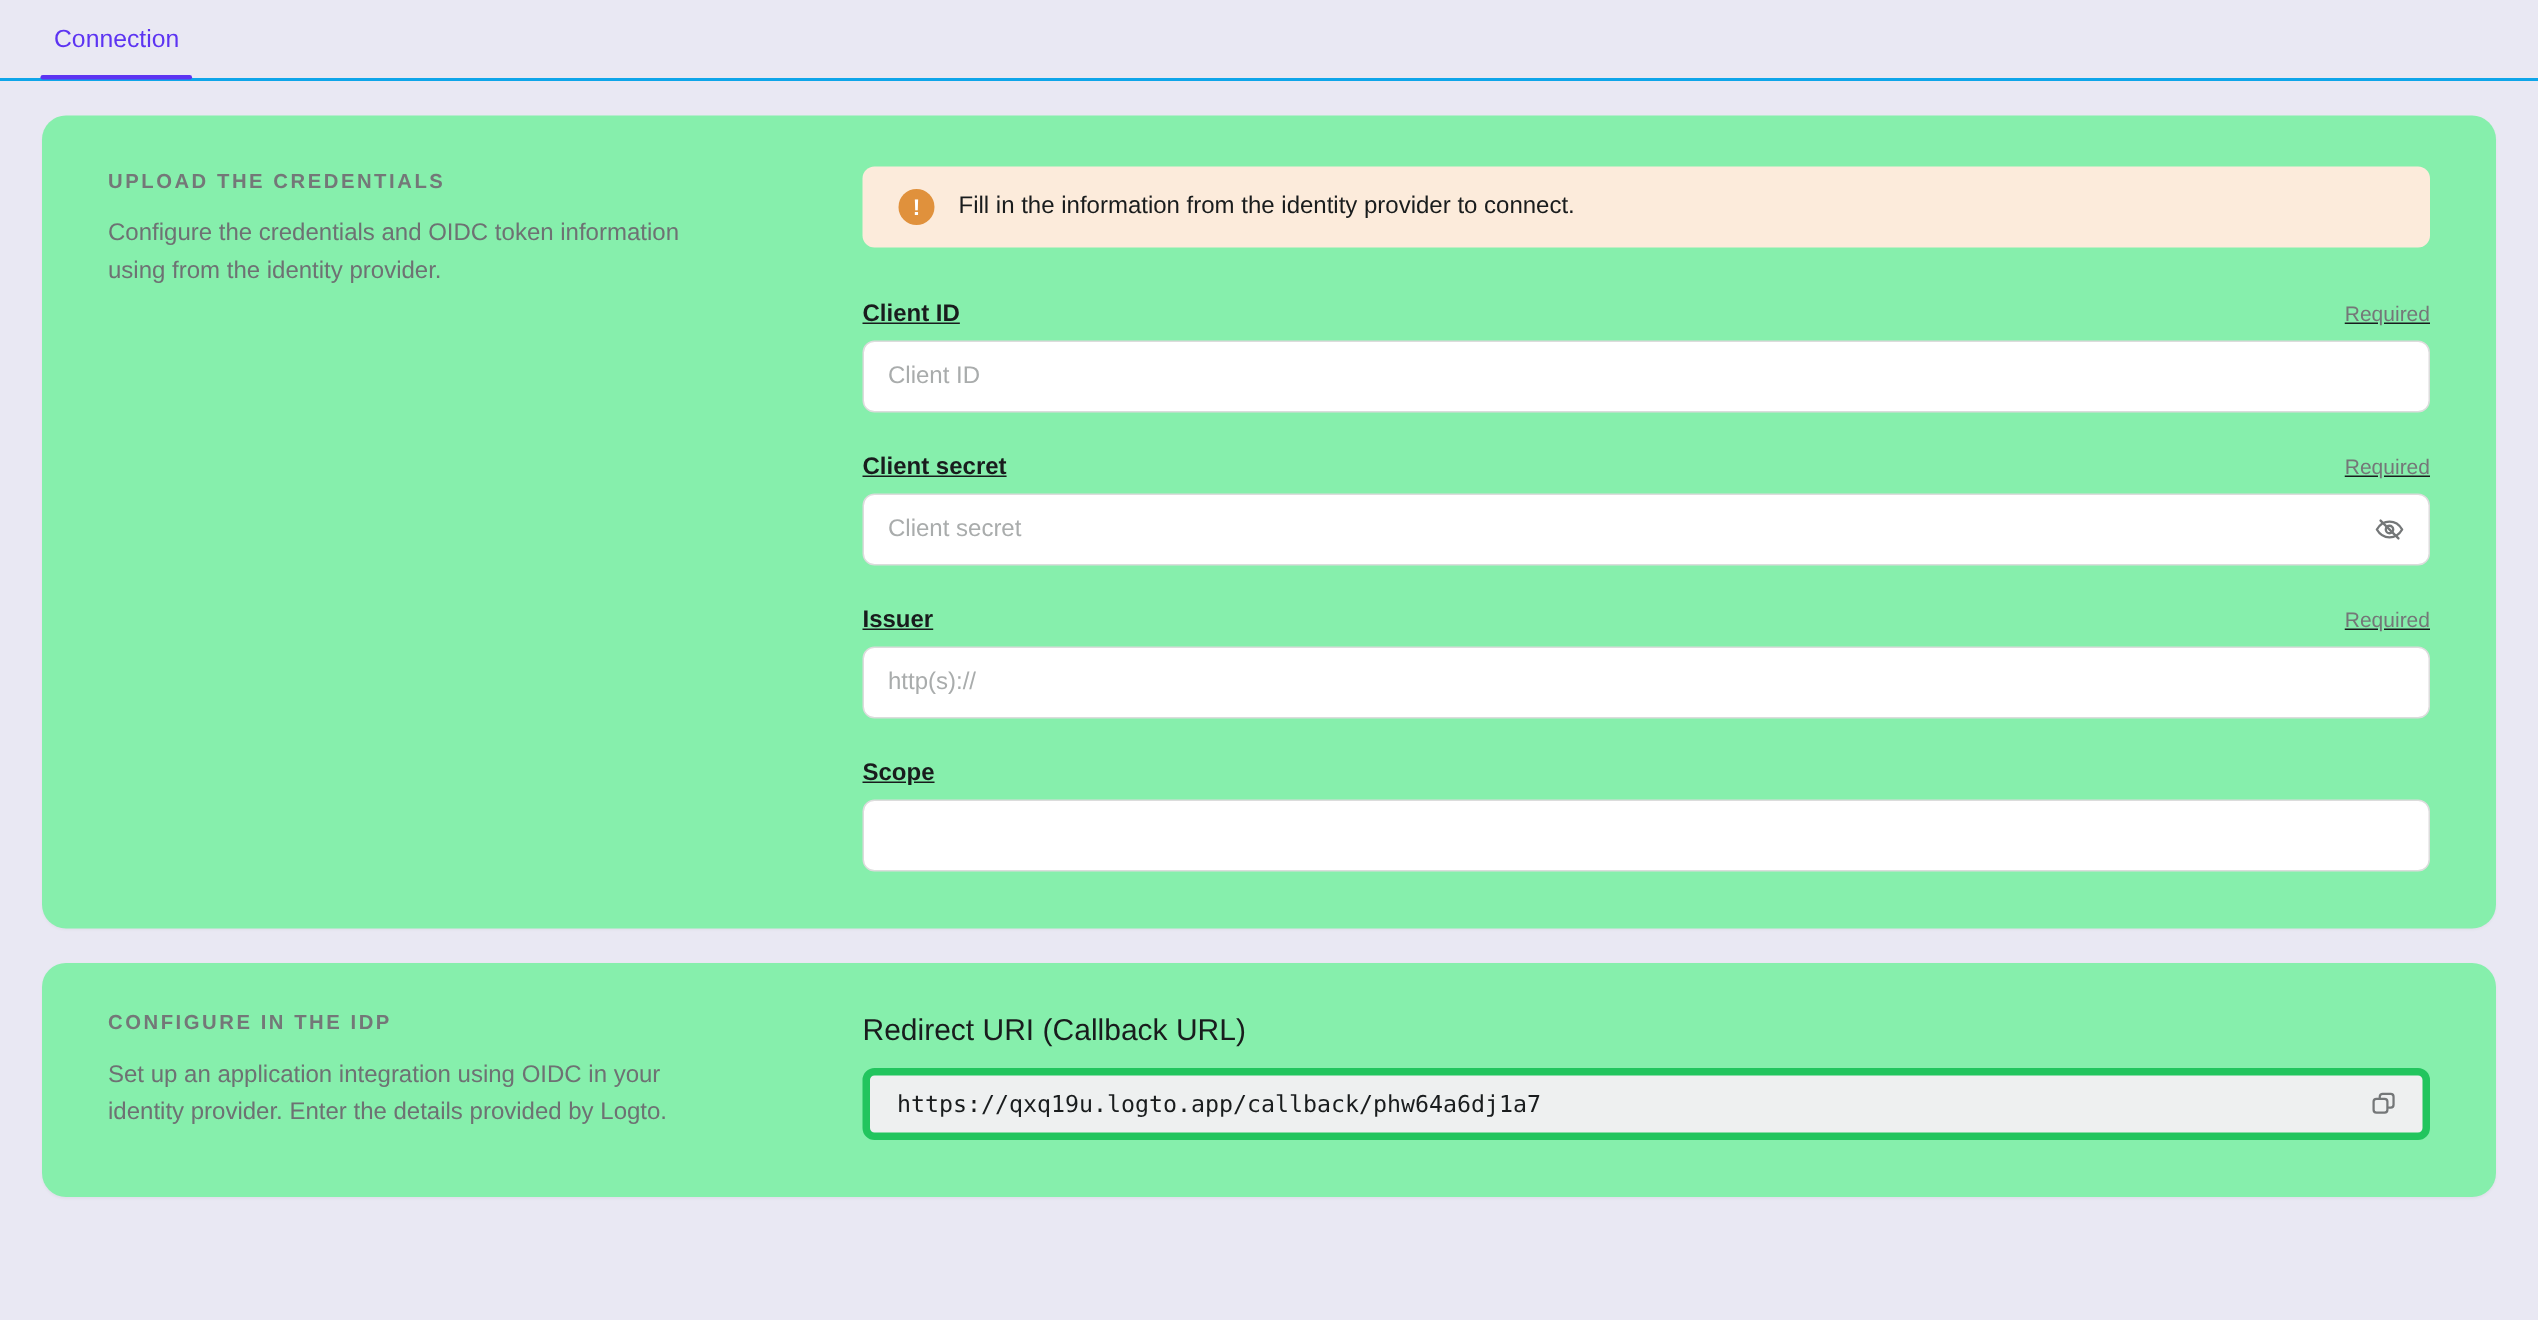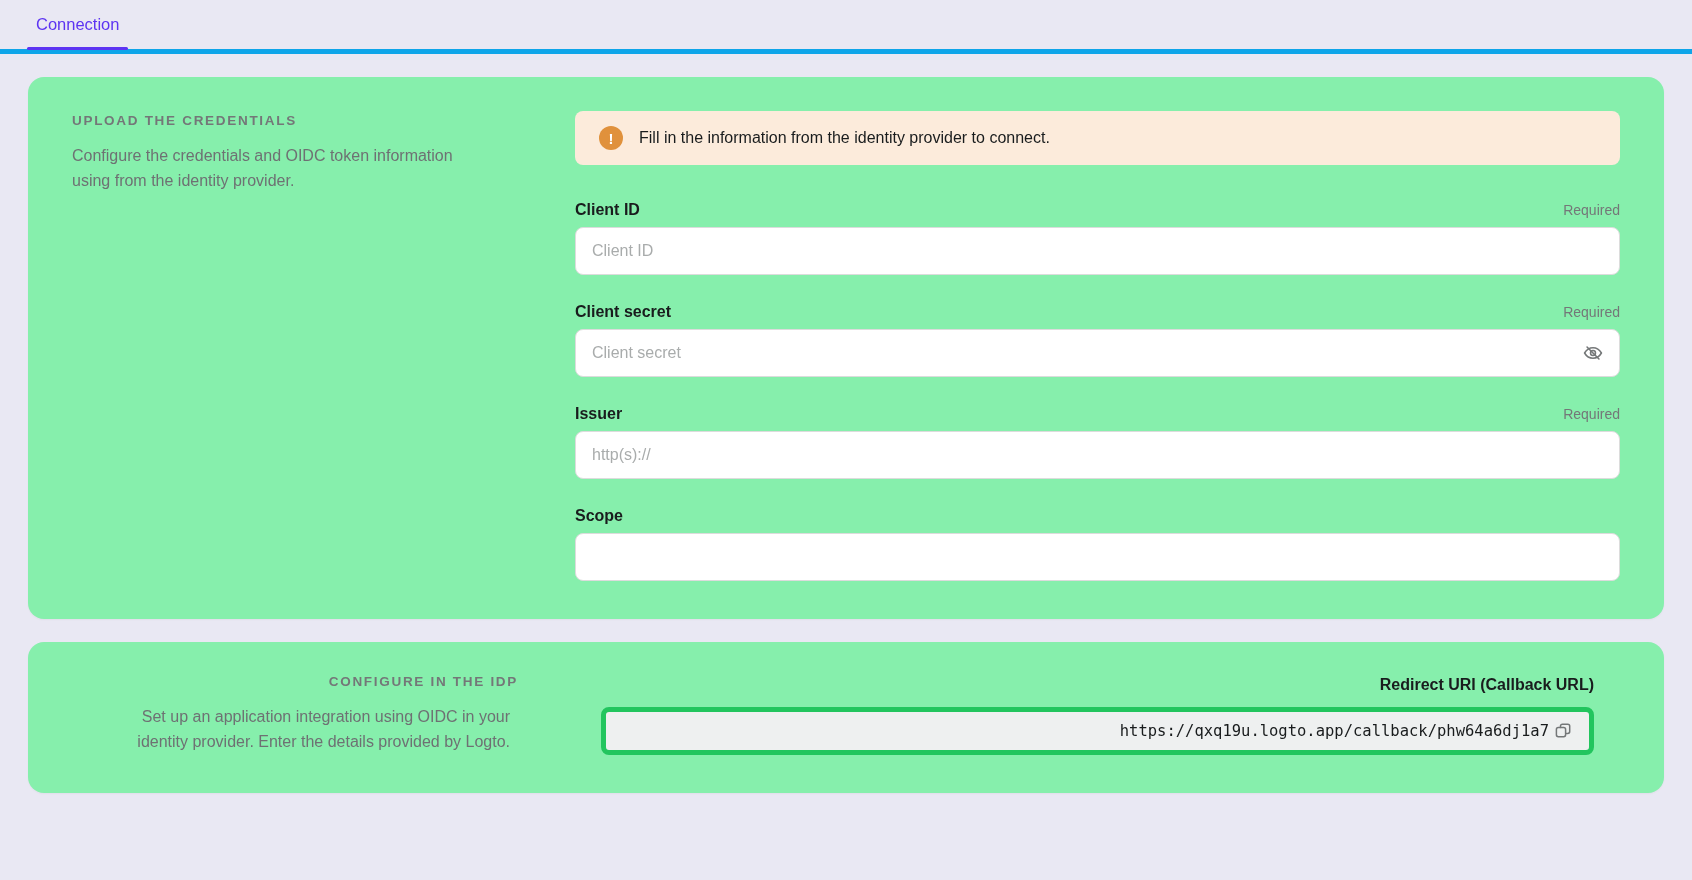--- a/index.html
+++ b/index.html
@@ -10,21 +10,21 @@
     font-family:"Liberation Sans", sans-serif;
     color:#191c1d;
     -webkit-font-smoothing:antialiased;
   }
 
   
   .tabbar {
     display:flex; align-items:stretch;
     height:54px;
     padding:0 28px 0 27px;
-    border-bottom:5px solid #0ea5e9;
+    border-bottom:2px solid #0ea5e9;
   }
   .tab {
     position:relative;
     display:flex; align-items:center;
     padding:0 9px;
     margin-right:50px;
     font-size:16.5px;
     color:#191c1d;
     cursor:pointer;
     white-space:nowrap;
@@ -39,21 +39,21 @@
 
   
   .main { padding:23px 28px 0; }
   .card {
     background:#86efac;
     border-radius:16px;
     display:flex;
     box-shadow:0 1px 2px rgba(25,28,29,0.04);
   }
   .card-credentials { padding:34px 44px 38px; margin-bottom:23px; }
-  .card-idp         { padding:30px 70px 38px;text-align:right; }
+  .card-idp         { padding:30px 44px 38px; }
 
   .leftcol { width:420px; margin-right:83px; flex-shrink:0; }
   .sec-title {
     font-size:13.5px; font-weight:700;
     letter-spacing:1.7px;
     color:#747778;
     margin:2px 0 15px;
   }
   .sec-desc {
     font-size:16px; line-height:25px;
@@ -78,21 +78,21 @@
     color:#ffffff;
     font-size:15px; font-weight:700;
     display:flex; align-items:center; justify-content:center;
     margin-right:16px;
     flex-shrink:0;
     line-height:1;
   }
   .banner-text { font-size:16px; color:#191c1d; }
 
   
-  .field { margin-bottom:28px; }
+  .field { margin-bottom:28px;text-decoration:underline; }
   .field:last-child { margin-bottom:0; }
   .field-head {
     display:flex; justify-content:space-between; align-items:baseline;
     margin-bottom:8px;
   }
   .field-label { font-size:16px; font-weight:600; color:#191c1d; }
   .field-req   { font-size:14px; color:#747778; }
   .input-wrap  { position:relative; }
   input.txt {
     width:100%; height:48px;
@@ -109,21 +109,21 @@
   input.txt::placeholder { color:#a9acac; }
   .suffix-btn {
     position:absolute; right:12px; top:50%;
     transform:translateY(-50%);
     background:none; border:none; padding:4px;
     cursor:pointer;
     display:flex; align-items:center; justify-content:center;
   }
 
   
-  .redirect-label { font-size:16px; font-weight:700; margin:4px 0 13px; }
+  .redirect-label { font-size:20px; font-weight:400; margin:4px 0 13px; }
   .copy-field {
     display:flex; align-items:center;
     height:48px;
     background:#eef0f0;
     border:5px solid #22c55e;
     border-radius:8px;
     padding:0 12px 0 18px;
   }
   .copy-text {
     flex:1;

